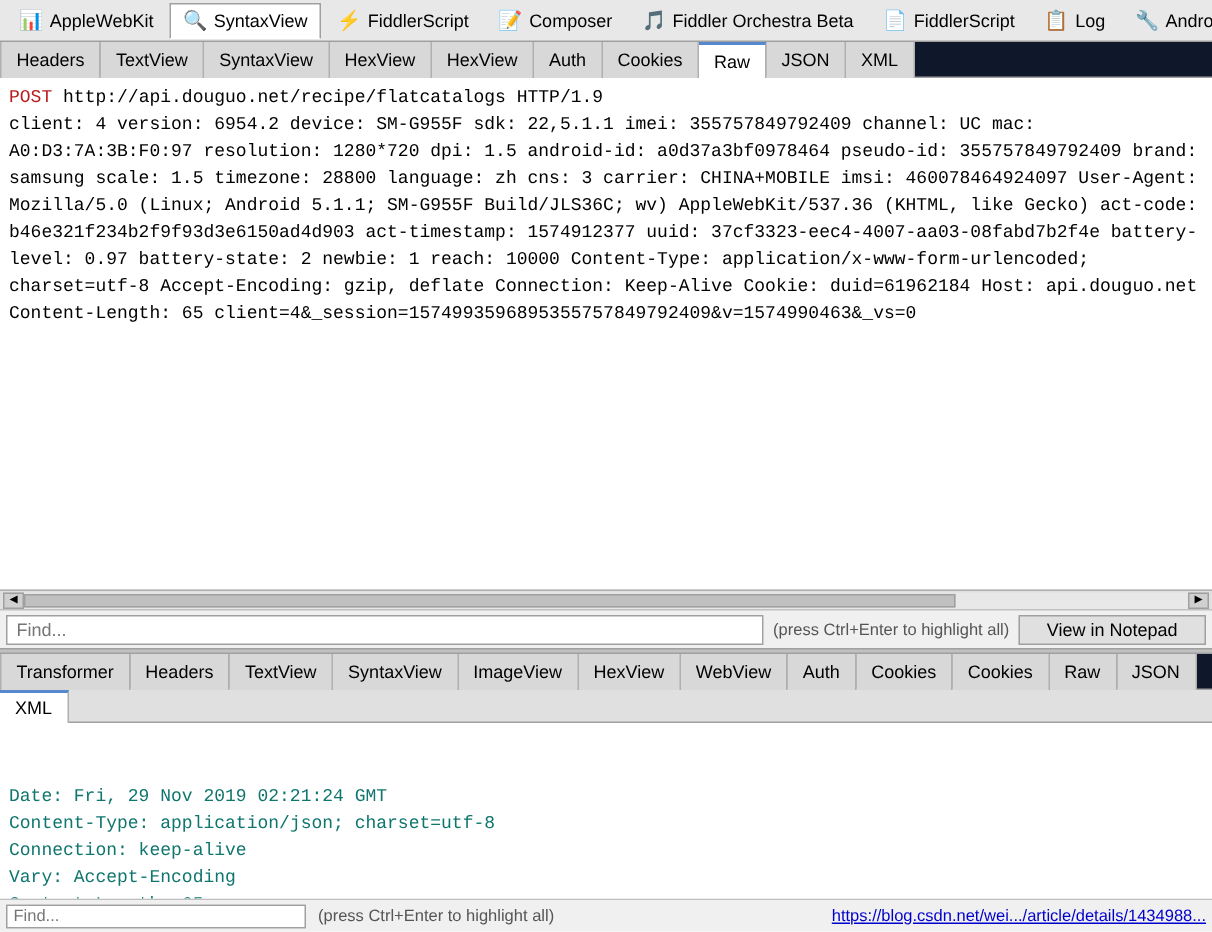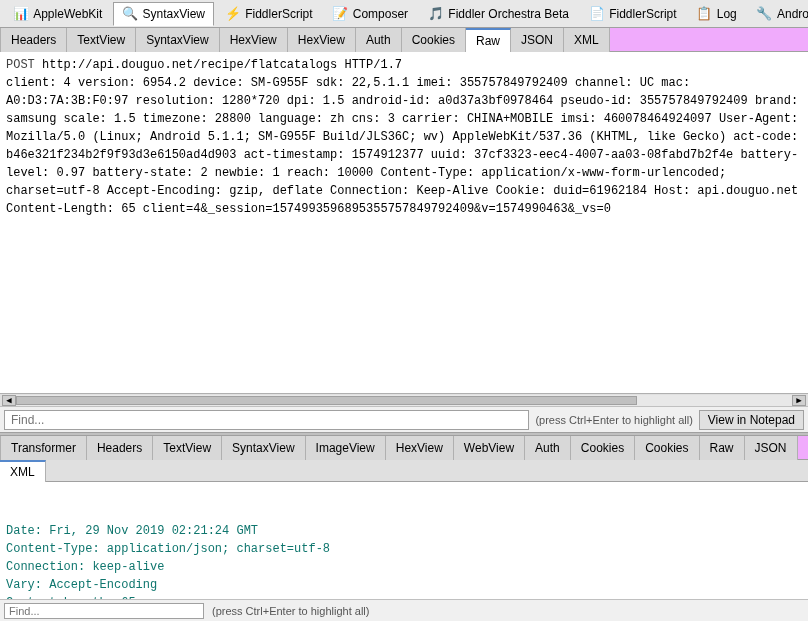--- a/index.html
+++ b/index.html
@@ -41,21 +41,21 @@
     }
     .nav-item .nav-icon {
       margin-right: 4px;
       font-size: 13px;
     }
 
     
     .tab-bar {
       display: flex;
       align-items: center;
-      background: #f0abfc;
+      background: #0f172a;
       border-bottom: 1px solid #a0a0a0;
       height: 24px;
       padding: 0;
     }
     .tab {
       display: flex;
       align-items: center;
       padding: 2px 10px;
       height: 24px;
       cursor: pointer;
@@ -94,21 +94,21 @@
     }
     .find-hint {
       font-size: 11px;
       color: #555;
       font-family: Arial, sans-serif;
       padding: 0 6px;
     }
     .view-notepad-btn {
       background: #e0e0e0;
       border: 1px solid #a0a0a0;
-      padding: 2px 8px;
+      padding: 2px 18px;
       cursor: pointer;
       font-size: 12px;
       font-family: Arial, sans-serif;
       height: 20px;
       display: flex;
       align-items: center;
     }
 
     .main-wrapper {
       display: flex;
@@ -225,21 +225,21 @@
           </div>
         <div class="tab">
             <span>JSON</span>
           </div>
         <div class="tab">
             <span>XML</span>
           </div>
       </div>
 
       <div class="request-text-content" style="flex:1 1 0; overflow:auto;">
-        <div><span style="color:#404040;">POST </span><span class="url-link">http://api.douguo.net/recipe/flatcatalogs HTTP/1.7</span></div>
+        <div><span style="color:#b91c1c;">POST </span><span class="url-link">http://api.douguo.net/recipe/flatcatalogs HTTP/1.9</span></div>
           <div>client: 4
 version: 6954.2
 device: SM-G955F
 sdk: 22,5.1.1
 imei: 355757849792409
 channel: UC
 mac: A0:D3:7A:3B:F0:97
 resolution: 1280*720
 dpi: 1.5
 android-id: a0d37a3bf0978464
@@ -336,16 +336,17 @@
 Content-Type: application/json; charset=utf-8
 Connection: keep-alive
 Vary: Accept-Encoding
 Content-Length: 65</div>
         
       </div>
 
       <div style="display:flex; align-items:center; background:#f0f0f0; border-top:1px solid #c0c0c0; height:22px; padding:0 4px;">
         <input class="bottom-area-input" type="text" placeholder="Find..." style="">
         <span style="font-size:11px; color:#555; font-family:Arial,sans-serif; padding:0 4px;">(press Ctrl+Enter to highlight all)</span>
+        <span class="bottom-area-link">https://blog.csdn.net/wei.../article/details/1434988...</span>
       </div>
     </div>
   </div>
 </div>
 
 </body></html>

